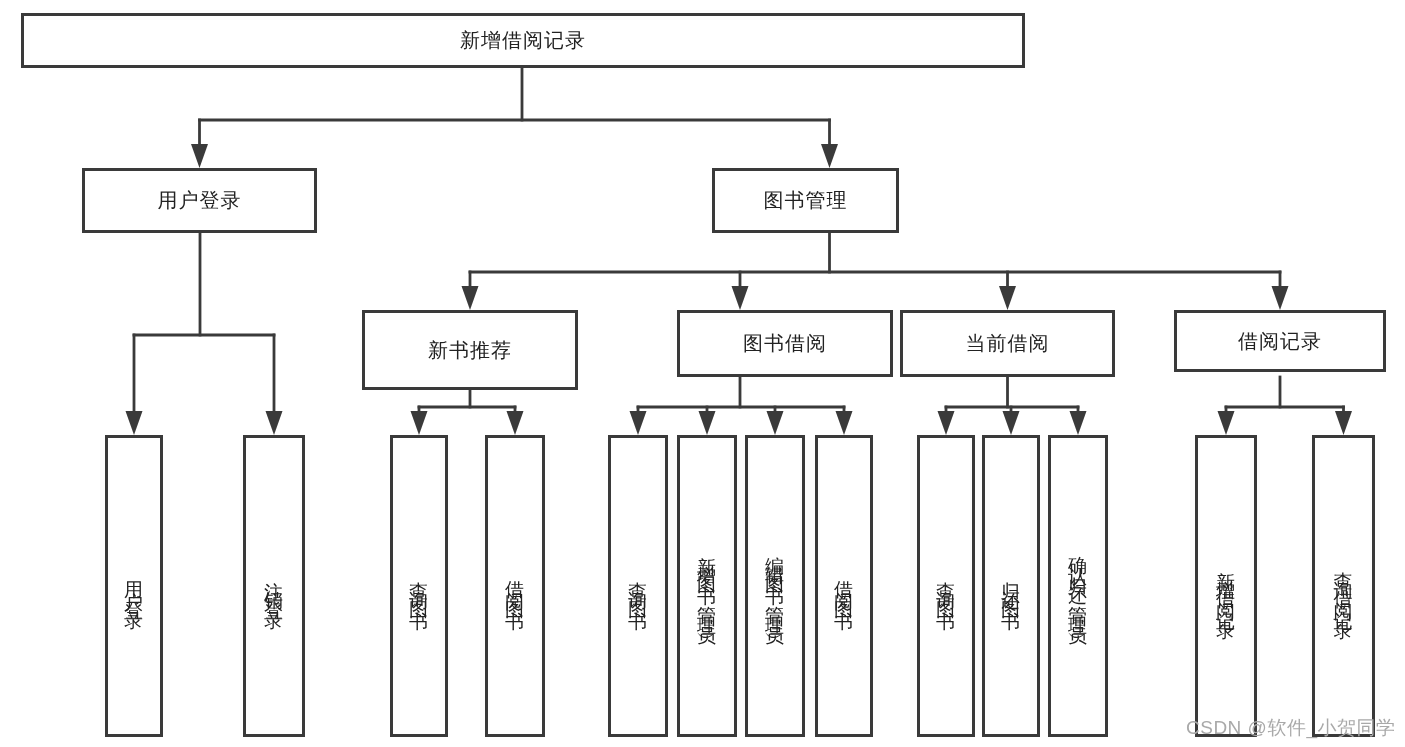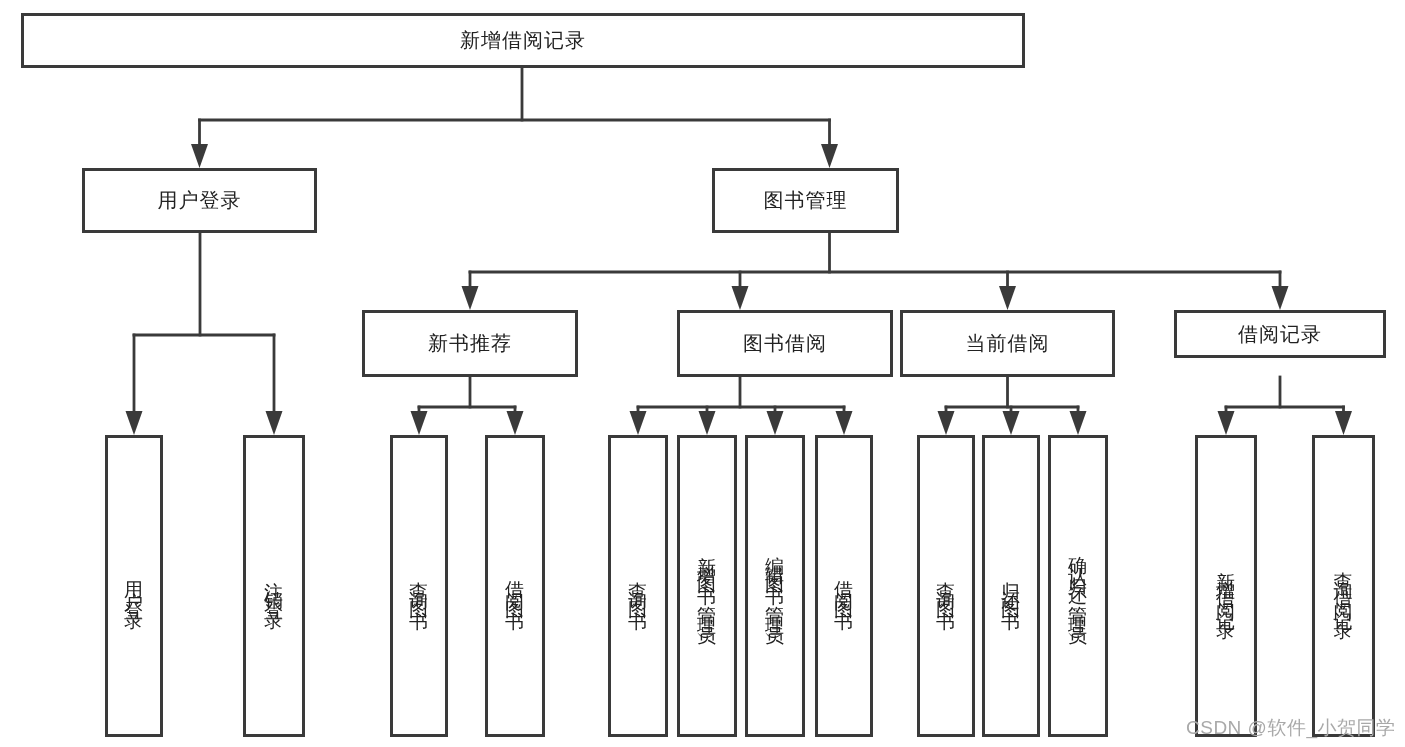--- a/index.html
+++ b/index.html
@@ -108,30 +108,30 @@
     <span>新增借阅记录</span>
   </div>
 
   <div class="node hbox" style="left:82px;top:168px;width:235px;height:65px;">
     <span>用户登录</span>
   </div>
   <div class="node hbox" style="left:712px;top:168px;width:187px;height:65px;">
     <span>图书管理</span>
   </div>
 
-  <div class="node hbox" style="left:362px;top:310px;width:216px;height:67px;">
+  <div class="node hbox" style="left:362px;top:310px;width:216px;height:80px;">
     <span>新书推荐</span>
   </div>
   <div class="node hbox" style="left:632px;top:310px;width:216px;height:67px;margin-left:45px;">
     <span>图书借阅</span>
   </div>
   <div class="node hbox" style="left:900px;top:310px;width:215px;height:67px;text-align:center;">
     <span>当前借阅</span>
   </div>
-  <div class="node hbox" style="left:1174px;top:310px;width:212px;height:48px;">
+  <div class="node hbox" style="left:1174px;top:310px;width:212px;height:62px;">
     <span>借阅记录</span>
   </div>
 
   <div class="node vbox" style="left:105px;top:435px;width:58px;height:302px;">
     <span>用户登录</span>
   </div>
   <div class="node vbox" style="left:243px;top:435px;width:62px;height:302px;">
     <span>注销登录</span>
   </div>
 

